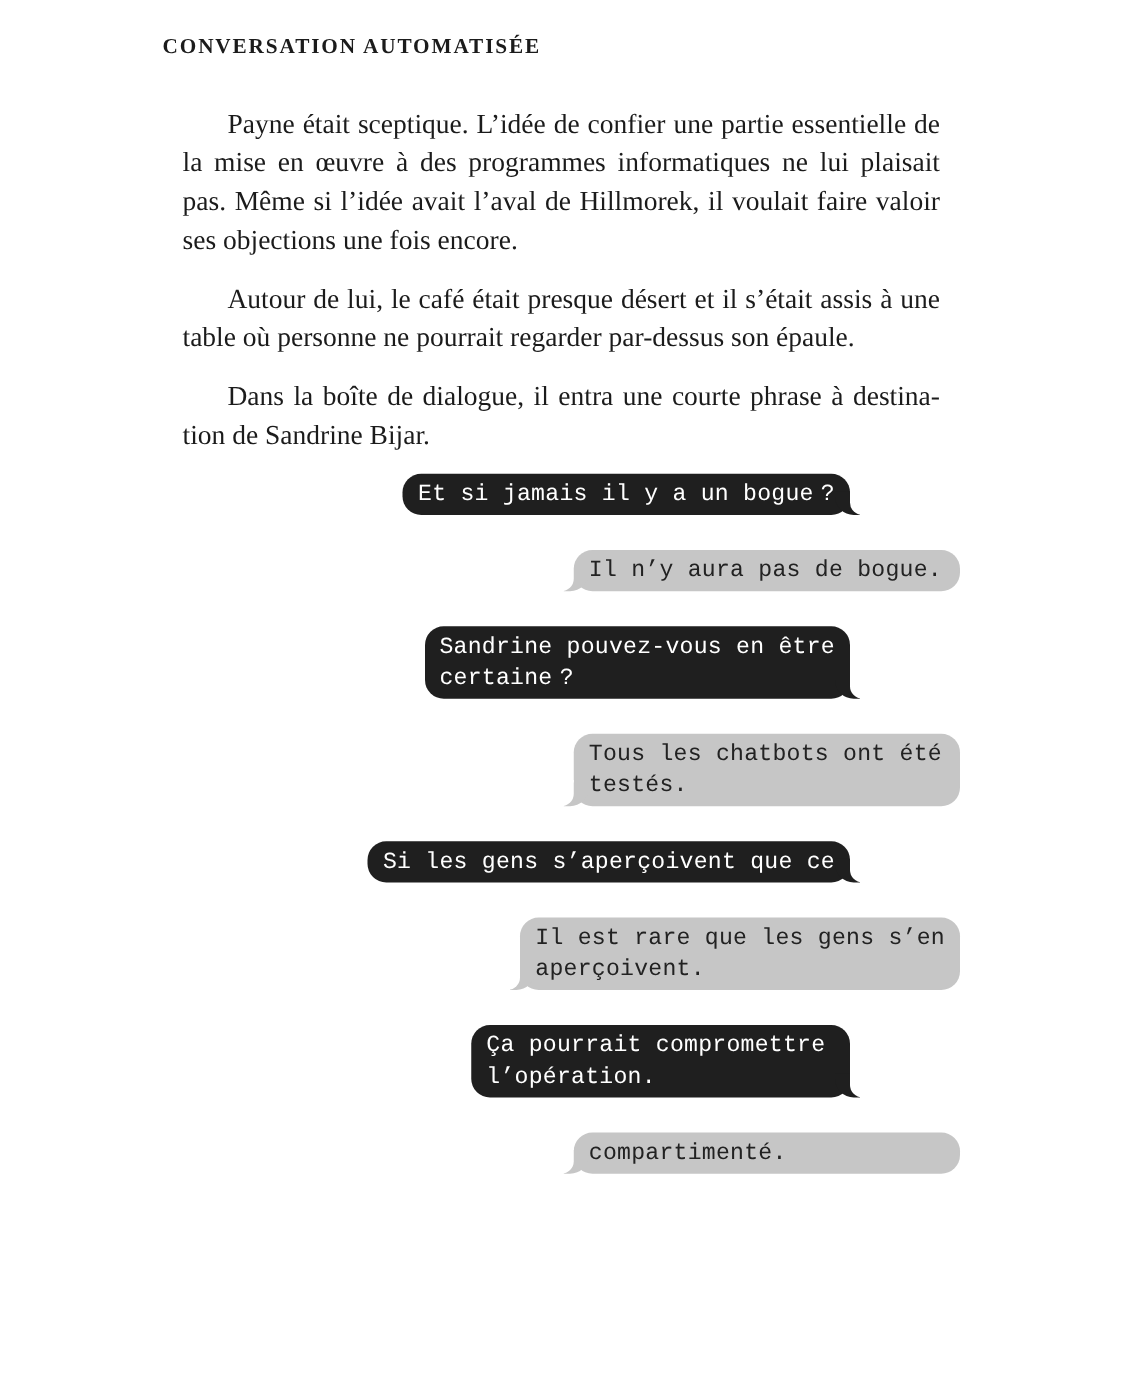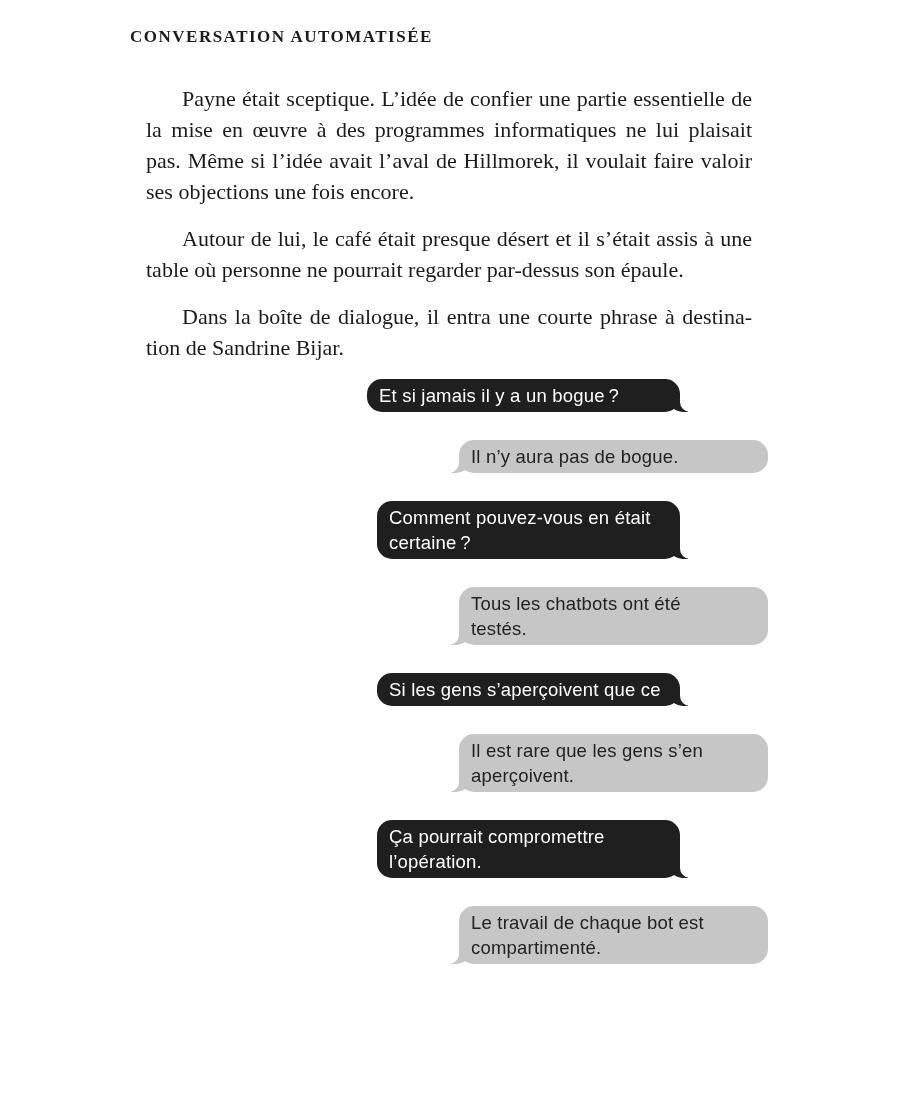--- a/index.html
+++ b/index.html
@@ -44,20 +44,21 @@
     line-height:25px;
     letter-spacing:0.2px;
   }
   .msg-row.left{justify-content:flex-end;padding-left:92px;}
   .msg-row.right{justify-content:flex-end;padding-right:88px;}
   .bubble{
     position:relative;
     display:inline-block;
     padding:4px 12px;
     border-radius:15px;
+    font-family:Liberation Mono, monospace;
   }
   .bubble .bl{display:block;white-space:nowrap;}
   .msg-row.left .bubble{
     background:var(--gray);
     color:var(--gray-ink);
     min-width:309px;
   }
   .msg-row.right .bubble{
     background:var(--dark);
     color:var(--dark-ink);
@@ -102,21 +103,21 @@
           <span class="bl">Et si jamais il y a un bogue ?</span>
         </div>
       </div>
       <div class="msg-row left">
         <div class="bubble">
           <span class="bl">Il n’y aura pas de bogue.</span>
         </div>
       </div>
       <div class="msg-row right">
         <div class="bubble">
-          <span class="bl">Comment pouvez-vous en était</span>
+          <span class="bl">Sandrine pouvez-vous en être</span>
           <span class="bl">certaine ?</span>
         </div>
       </div>
       <div class="msg-row left">
         <div class="bubble">
           <span class="bl">Tous les chatbots ont été</span>
           <span class="bl">testés.</span>
         </div>
       </div>
       <div class="msg-row right">
@@ -131,18 +132,17 @@
         </div>
       </div>
       <div class="msg-row right">
         <div class="bubble">
           <span class="bl">Ça pourrait compromettre</span>
           <span class="bl">l’opération.</span>
         </div>
       </div>
       <div class="msg-row left">
         <div class="bubble">
-          <span class="bl">Le travail de chaque bot est</span>
           <span class="bl">compartimenté.</span>
         </div>
       </div>
     </div>
 </div>
 
 </body></html>

